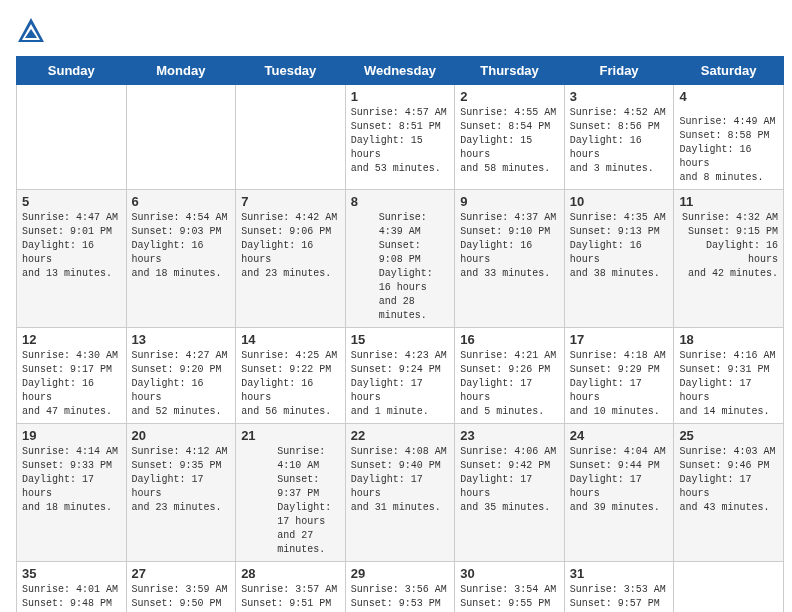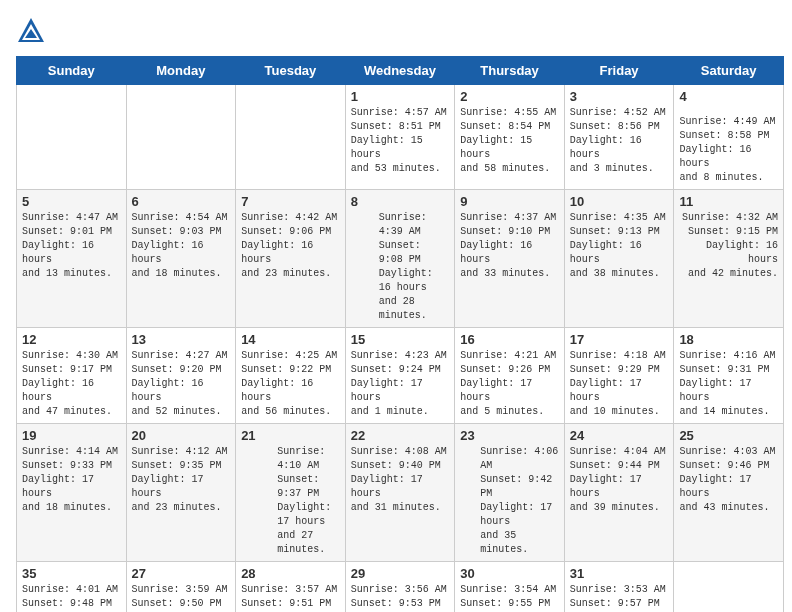--- a/index.html
+++ b/index.html
@@ -295,21 +295,21 @@
           </td>
           <td>
             <span class="day-number">22</span>
             <div class="day-info" style="white-space: pre-line;">Sunrise: 4:08 AM
 Sunset: 9:40 PM
 Daylight: 17 hours
 and 31 minutes.</div>
           </td>
           <td>
             <span class="day-number">23</span>
-            <div class="day-info" style="white-space: pre-line; margin-left: 20px;">Sunrise: 4:06 AM
+            <div class="day-info" style="white-space: pre-line;">Sunrise: 4:06 AM
 Sunset: 9:42 PM
 Daylight: 17 hours
 and 35 minutes.</div>
           </td>
           <td>
             <span class="day-number">24</span>
             <div class="day-info" style="white-space: pre-line;">Sunrise: 4:04 AM
 Sunset: 9:44 PM
 Daylight: 17 hours
 and 39 minutes.</div>

